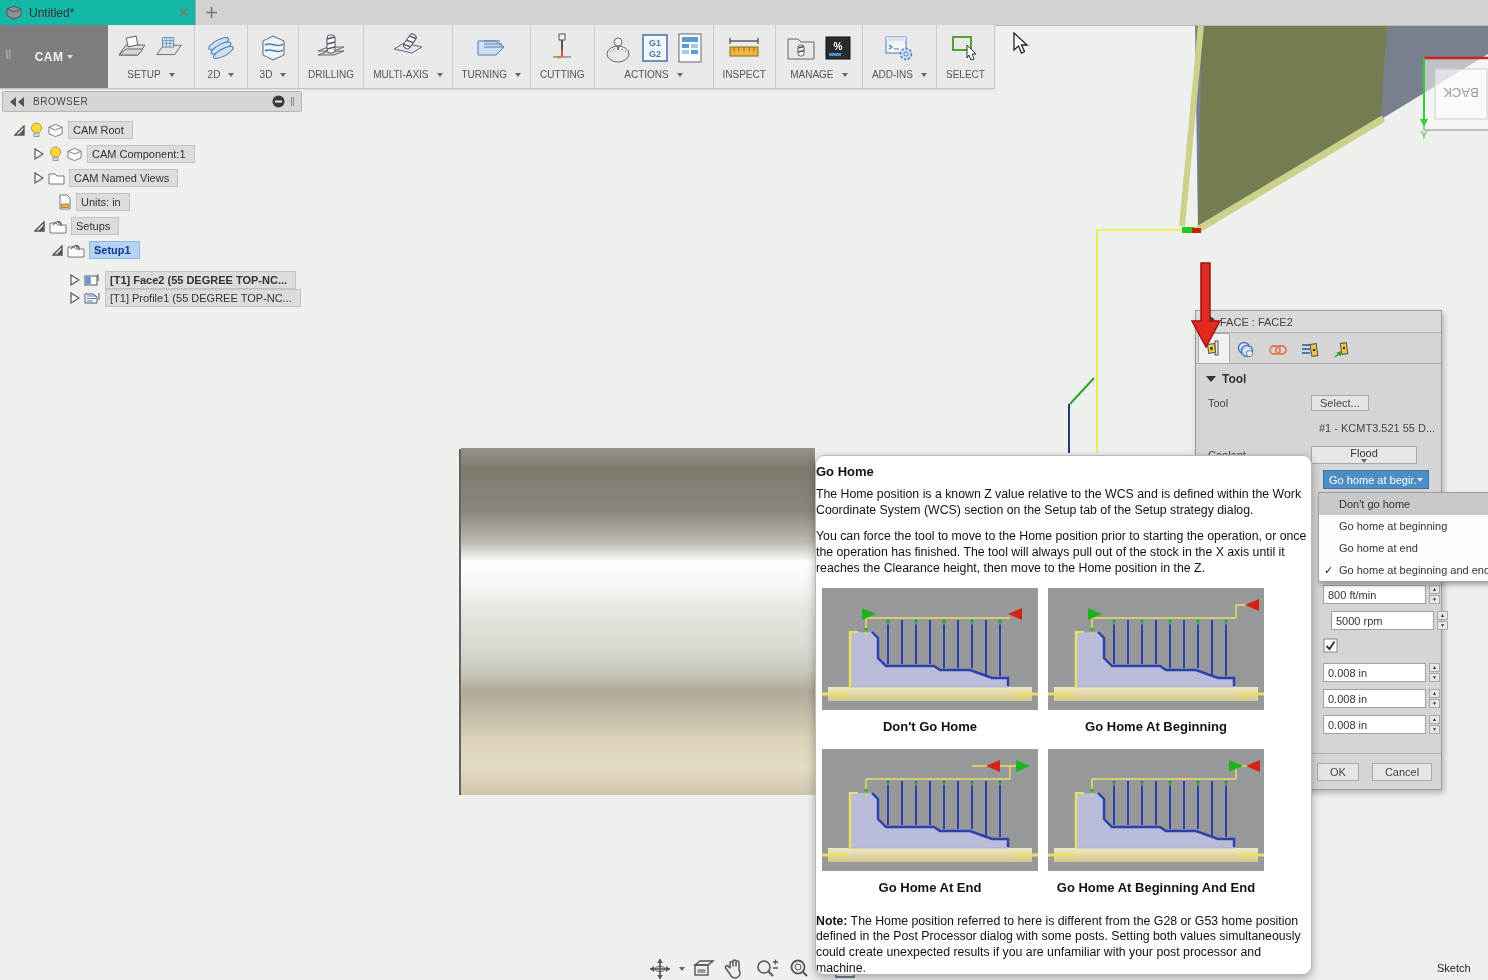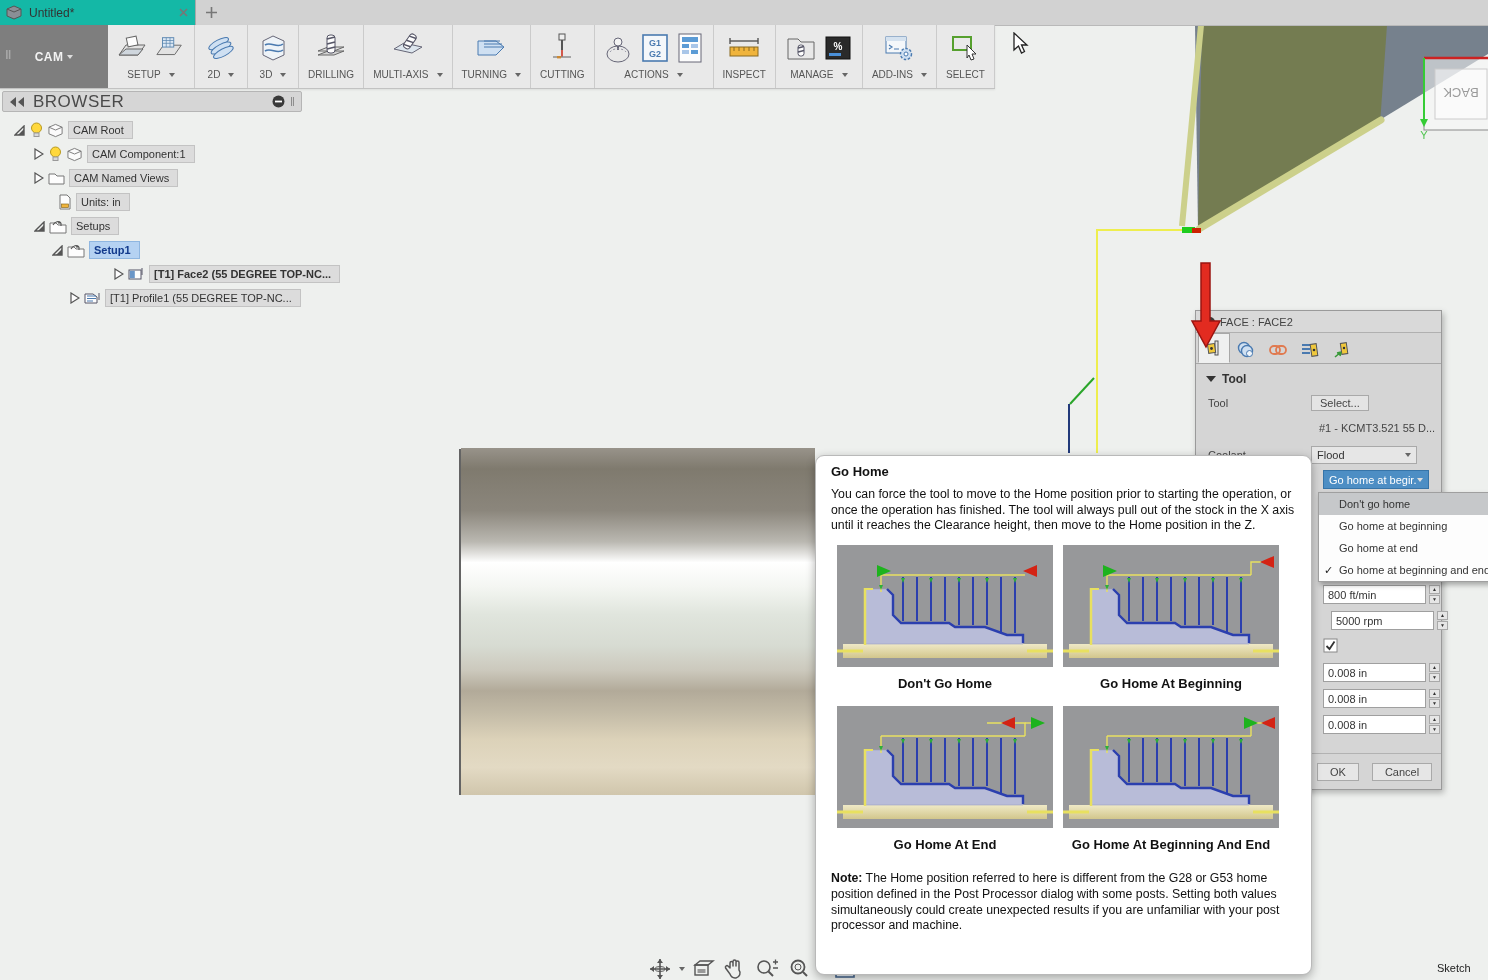--- a/index.html
+++ b/index.html
@@ -23,21 +23,21 @@
           padding:2px 9px 3px 9px;border-right:1px solid #cbcbcb;}
   .ricons{display:flex;align-items:center;gap:6px;height:42px;}
   .rlabel{font-size:10px;color:#555;display:flex;align-items:center;gap:8px;white-space:nowrap;}
   .caret{width:0;height:0;border-left:3px solid transparent;border-right:3px solid transparent;
          border-top:4px solid #666;display:inline-block;}
   .caret.w{border-top-color:#ddd;}
   
   .bheader{position:absolute;left:2px;top:91px;width:300px;height:21px;background:#d6d6d6;
            border:1px solid #b5b5b5;border-radius:2px;display:flex;align-items:center;
            padding:0 6px;box-sizing:border-box;z-index:5;}
-  .bheader .btxt{font-size:17px;color:#4a4a4a;margin-left:8px;flex:1;letter-spacing:.5px;}
+  .bheader .btxt{font-size:10px;color:#4a4a4a;margin-left:8px;flex:1;letter-spacing:.5px;}
   .btree{position:absolute;left:0;top:118px;width:330px;z-index:5;}
   .brow{position:absolute;height:20px;display:flex;align-items:center;gap:4px;}
   .chip{background:#dcdcdc;border:1px solid #c3c3c3;font-size:11px;color:#333;
         padding:2px 8px 2px 4px;white-space:nowrap;}
   .chip.sel{background:#b5d2f2;border-color:#8fb6e0;color:#123a8c;font-weight:bold;}
   .chip.bld{font-weight:bold;}
   
   .dialog{position:absolute;left:1195px;top:310px;width:247px;height:480px;background:#d5d5d5;
           border:1px solid #9a9a9a;box-shadow:2px 3px 6px rgba(0,0,0,.25);z-index:6;box-sizing:border-box;}
   .dhead{height:21px;border-bottom:1px solid #b0b0b0;background:#d9d9d9;display:flex;align-items:center;
@@ -46,21 +46,21 @@
   .dtab{width:30px;height:25px;display:flex;align-items:center;justify-content:center;border:1px solid transparent;}
   .dtab.sel{background:#eff0f0;border-color:#a8a8a8;border-bottom-color:#eff0f0;height:28px;}
   .dsect{display:flex;align-items:center;gap:6px;font-size:12px;font-weight:bold;color:#333;
          padding:8px 0 0 10px;}
   .tridown{width:0;height:0;border-left:5px solid transparent;border-right:5px solid transparent;
            border-top:6px solid #333;}
   .drow{position:absolute;left:0;width:100%;display:flex;align-items:center;font-size:11px;color:#444;}
   .dlabel{padding-left:12px;width:115px;box-sizing:border-box;}
   .dbtn{background:#e4e4e4;border:1px solid #a9a9a9;font-size:11px;color:#444;padding:1px 8px;}
   .dselect{width:106px;height:18px;background:#e6e6e6;border:1px solid #a9a9a9;font-size:11px;color:#333;
-           display:flex;align-items:center;padding:0 5px;justify-content:space-between;box-sizing:border-box;}
+           display:flex;align-items:center;padding:0 5px;justify-content:space-between;box-sizing:border-box;flex-direction:column;}
   .bluebtn{position:absolute;left:127px;top:0;width:106px;height:19px;background:#4d8ec4;
            border:1px solid #3674a8;color:#fff;font-size:11px;display:flex;align-items:center;
            justify-content:space-between;padding:0 5px;box-sizing:border-box;}
   .fldrow{position:absolute;display:flex;align-items:center;}
   .fld{width:93px;height:17px;background:#fff;border:1px solid #9f9f9f;font-size:11px;color:#333;
        display:flex;align-items:center;padding:0 4px;}
   .spin{display:flex;flex-direction:column;margin-left:3px;gap:1px;}
   .spin b{width:9px;height:7px;background:#e6e6e6;border:1px solid #a9a9a9;display:flex;align-items:center;
           justify-content:center;font-size:5px;color:#333;line-height:1;}
   .okrow{position:absolute;left:0;bottom:0;width:100%;height:36px;border-top:1px solid #b2b2b2;
@@ -68,21 +68,21 @@
   .okbtn{background:#e6e6e6;border:1px solid #a9a9a9;font-size:11px;color:#444;padding:2px 12px;}
   
   .menu{position:absolute;left:1318px;top:492px;width:176px;background:#fdfdfd;border:1px solid #9f9f9f;
         box-shadow:2px 3px 5px rgba(0,0,0,.3);z-index:9;}
   .mitem{height:22px;display:flex;align-items:center;font-size:11px;color:#333;padding-left:20px;position:relative;white-space:nowrap;}
   .mitem.hl{background:#c6c8ca;}
   .mitem .chk{position:absolute;left:5px;font-size:11px;color:#222;}
   
   .tip{position:absolute;left:815px;top:455px;width:497px;height:520px;background:#fff;
        border:1px solid #b9b9b9;border-radius:9px;box-shadow:0 3px 10px rgba(0,0,0,.3);
-       z-index:8;box-sizing:border-box;padding:8px 15px;overflow:hidden;}
+       z-index:8;box-sizing:border-box;padding:8px 0;overflow:hidden;}
   .tip h3{margin:0 0 8px 0;font-size:13px;color:#111;}
   .tip p{margin:0 0 11px 0;font-size:12.3px;line-height:1.28;color:#111;}
   .figgrid{display:grid;grid-template-columns:216px 216px;column-gap:10px;row-gap:0;margin:4px 0 2px 6px;}
   .figcap{font-size:13px;font-weight:bold;color:#111;text-align:center;padding:9px 0 15px 0;}
   .figimg{width:216px;height:122px;display:block;border:0;}
   .note{font-size:12.3px;line-height:1.28;color:#111;margin-top:4px;}
   .note b{color:#111;}
   
   .scene{position:absolute;left:0;top:0;z-index:1;pointer-events:none;}
   .arrowsvg{position:absolute;left:1180px;top:255px;z-index:10;pointer-events:none;}
@@ -480,21 +480,21 @@
         <polygon points="10,1 10,10 1,10" fill="none" stroke="#555" stroke-width="1.4"></polygon>
         <polygon points="10,4 10,10 4,10" fill="#555"></polygon>
       </svg>
     <svg width="18" height="15" viewBox="0 0 18 15">
         <path d="M1,4 L7,4 L9,6 L17,6 L17,14 L1,14 Z" fill="#fdfdfd" stroke="#777"></path>
         <path d="M4,6 C6,2 10,2 12,4 M12,4 l-3,0 M12,4 l0,3" fill="none" stroke="#555" stroke-width="1.1"></path>
       </svg>
     <span class="chip sel">Setup1</span>
   </div>
 
-  <div class="brow" style="top:146px;left:70px;margin-left:44px;">
+  <div class="brow" style="top:152px;left:70px;">
     <svg width="10" height="12" viewBox="0 0 10 12">
         <polygon points="1,1 9,6 1,11" fill="#fdfdfd" stroke="#555" stroke-width="1.2"></polygon>
       </svg>
     <svg width="17" height="15" viewBox="0 0 17 15">
         <rect x="1" y="3" width="12" height="9" fill="#fdfdfd" stroke="#556"></rect>
         <rect x="1.8" y="3.8" width="5" height="7.4" fill="#6a96c8"></rect>
         <line x1="14" y1="1" x2="14" y2="8" stroke="#556"></line>
       </svg>
     <span class="chip bld">[T1] Face2 (55 DEGREE TOP-NC...</span>
   </div>
@@ -641,20 +641,21 @@
       <span>Go home at end</span>
     </div>
   <div class="mitem">
     <span class="chk">✓</span>
     <span>Go home at beginning and end</span>
   </div>
 </div>
 
 <div class="tip">
   <h3>Go Home</h3>
+  <p>The Home position is a known Z value relative to the WCS and is defined within the Work Coordinate System (WCS) section on the Setup tab of the Setup strategy dialog.</p>
   <p>You can force the tool to move to the Home position prior to starting the operation, or once the operation has finished. The tool will always pull out of the stock in the X axis until it reaches the Clearance height, then move to the Home position in the Z.</p>
   <div class="figgrid">
     <svg class="figimg" viewBox="0 0 216 122">
       <use href="#figbase"></use>
       <polygon points="40,20 54,26 40,32" fill="#1db31d"></polygon>
       <polygon points="200,20 186,26 200,32" fill="#d42314"></polygon>
     </svg>
     <svg class="figimg" viewBox="0 0 216 122">
       <use href="#figbase"></use>
       <polyline points="188,30 188,17 198,17" fill="none" stroke="#e8e060" stroke-width="1.4"></polyline>

